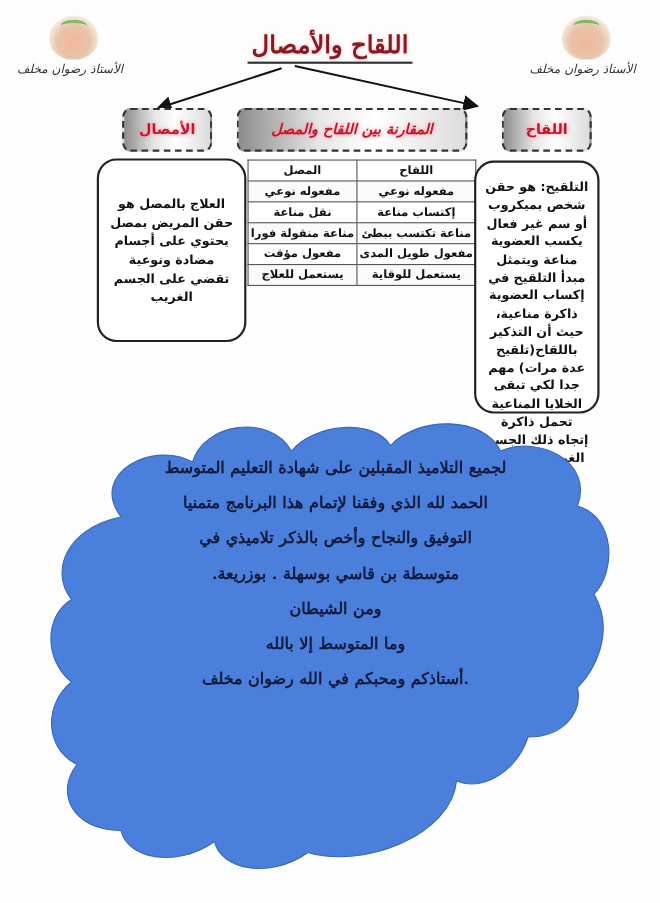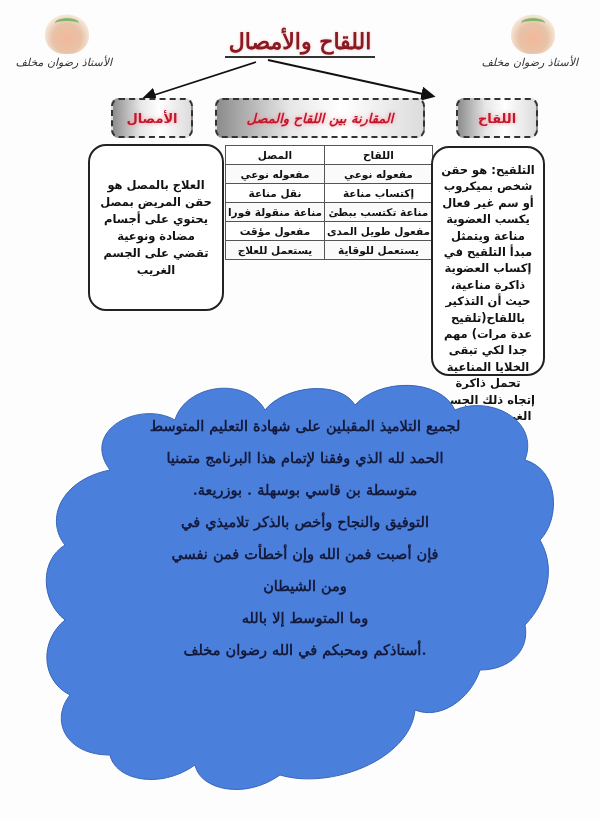--- a/index.html
+++ b/index.html
@@ -155,19 +155,18 @@
     C 160 790, 115 780, 110 755
     C 65 755, 50 720, 70 695
     C 40 680, 40 640, 65 620
     C 40 600, 40 560, 65 545
     C 45 520, 60 480, 110 470 Z"></path>
 </svg>
 
 <div class="cloud-text">
   <div>لجميع التلاميذ المقبلين على شهادة التعليم المتوسط</div>
   <div>الحمد لله الذي وفقنا لإتمام هذا البرنامج متمنيا</div>
+  <div>التوفيق والنجاح وأخص بالذكر تلاميذي في</div>
   <div>متوسطة بن قاسي بوسهلة . بوزريعة.</div>
-  <div>التوفيق والنجاح وأخص بالذكر تلاميذي في</div>
-  <div>فإن أصبت فمن الله وإن أخطأت فمن نفسي</div>
   <div>ومن الشيطان</div>
   <div>وما المتوسط إلا بالله</div>
   <div>.أستاذكم ومحبكم في الله رضوان مخلف</div>
 </div>
 
 </body></html>

